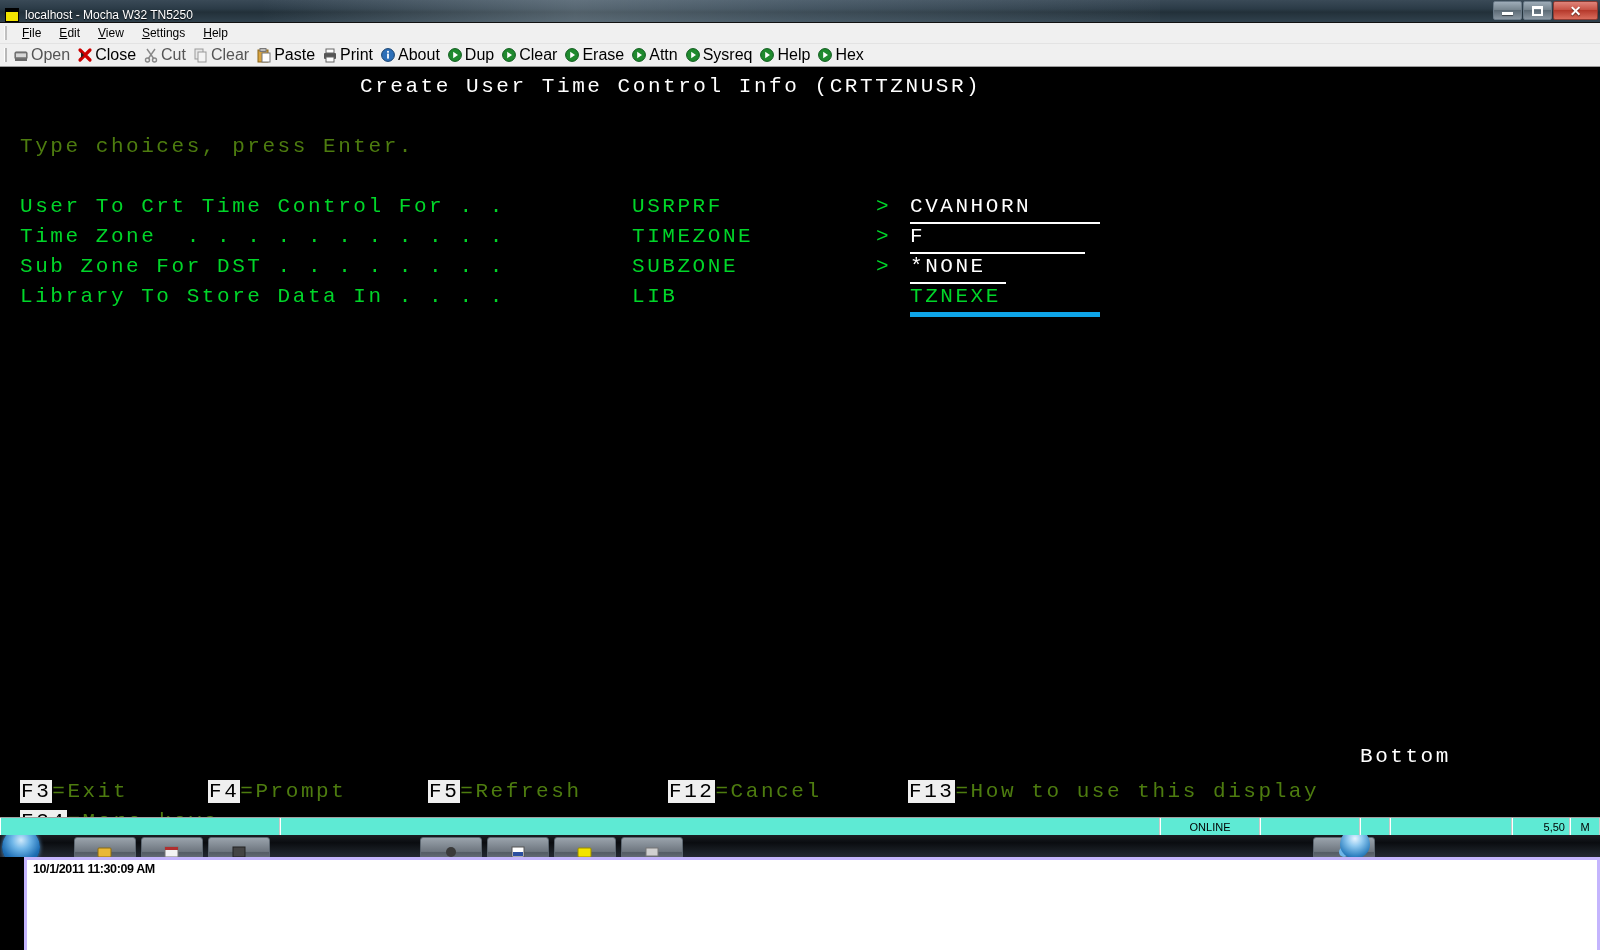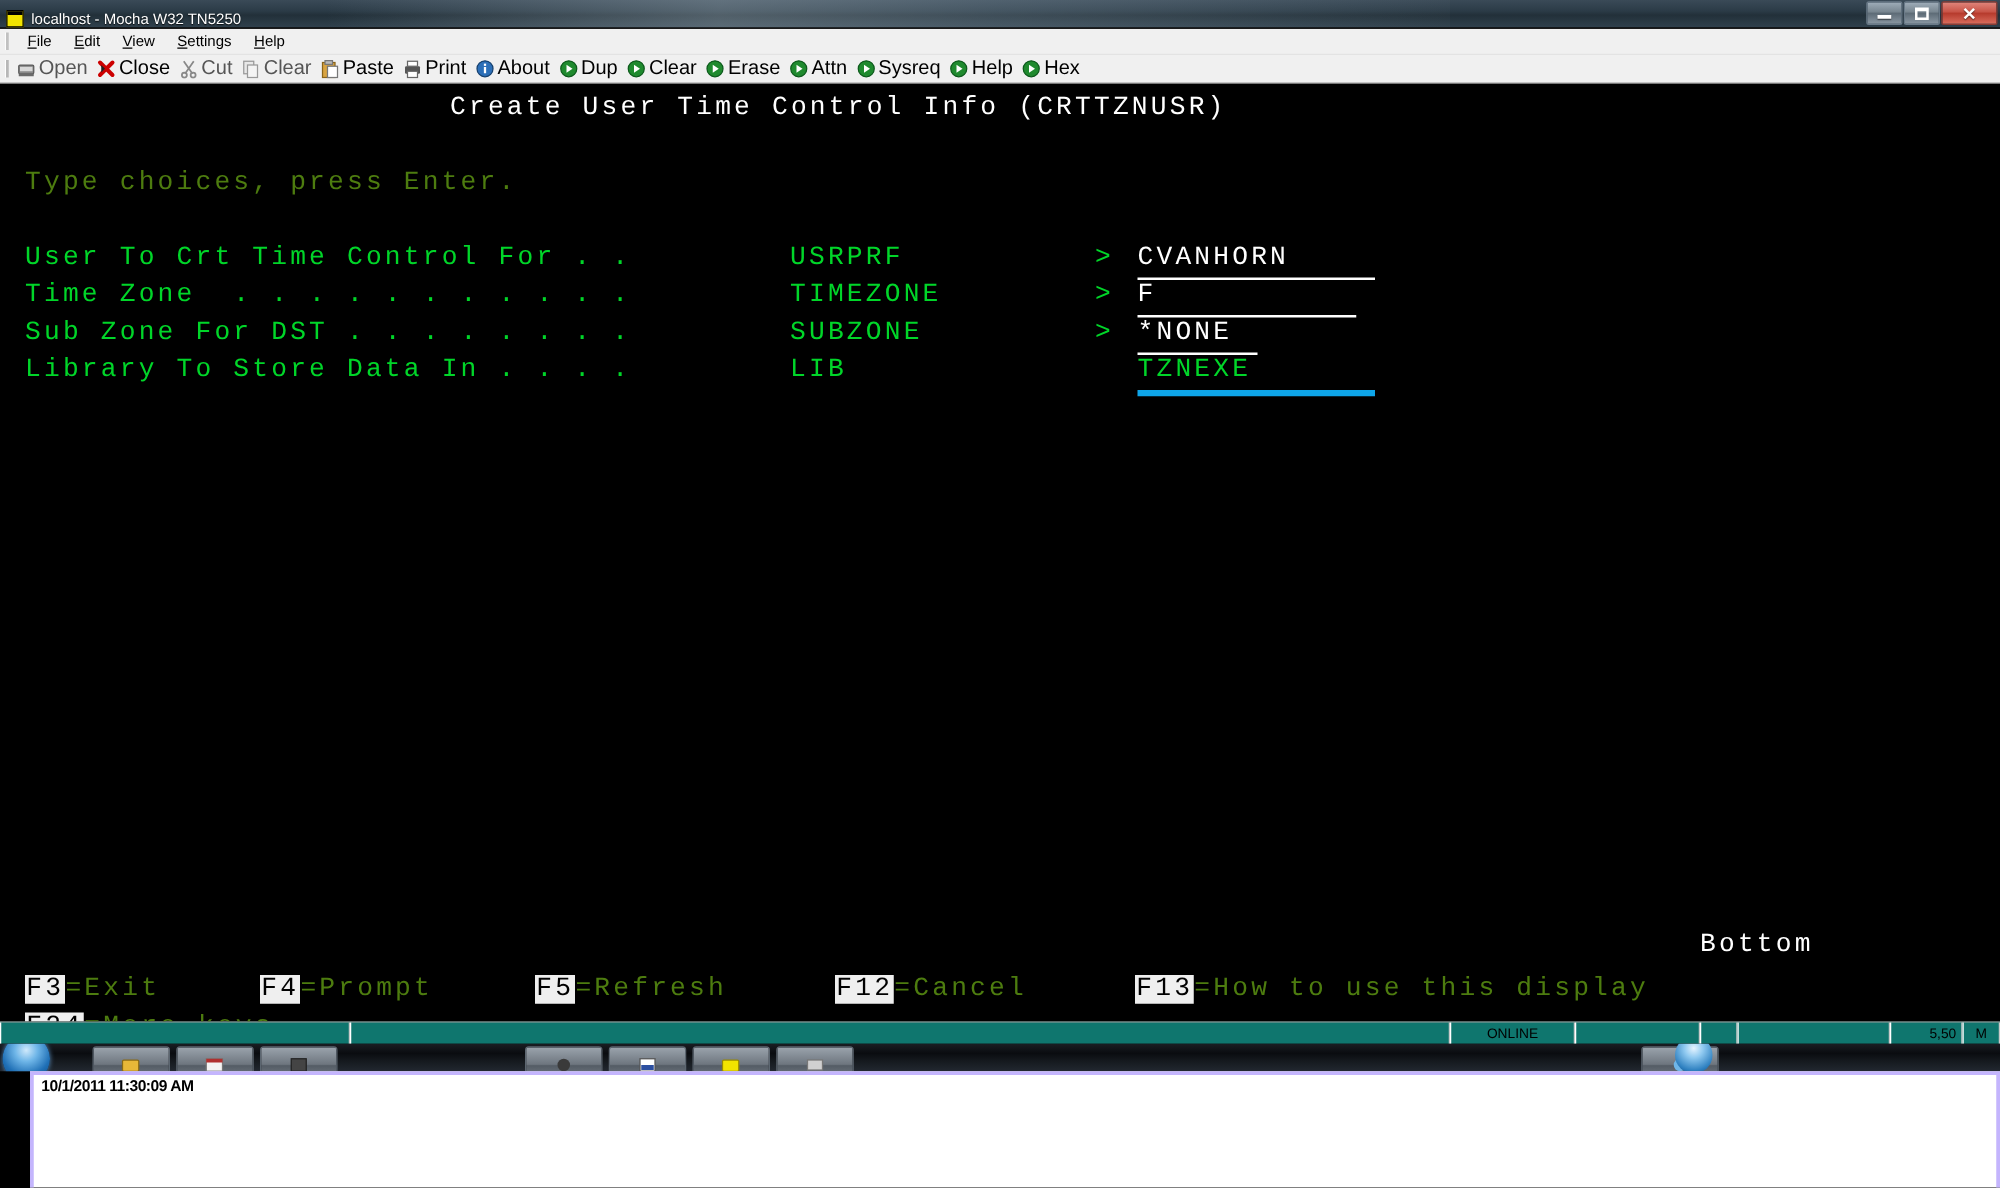--- a/index.html
+++ b/index.html
@@ -174,21 +174,21 @@
   .ul-green { border-bottom: 5px solid #0ea5e9; }
   .fkey {
     background: #efefef;
     color: #000;
     padding: 0 1px;
   }
 
   
   .tn-status {
     height: 17px;
-    background: #0f766e;
+    background: #5eead4;
     border-top: 1px solid #a0a0a0;
     display: flex;
     align-items: stretch;
     font-size: 11px;
     font-family: "Liberation Sans", sans-serif;
     color: #000;
   }
   .st-cell {
     border-right: 1px solid #c8c8c8;
     border-left: 1px solid #ffffff;

